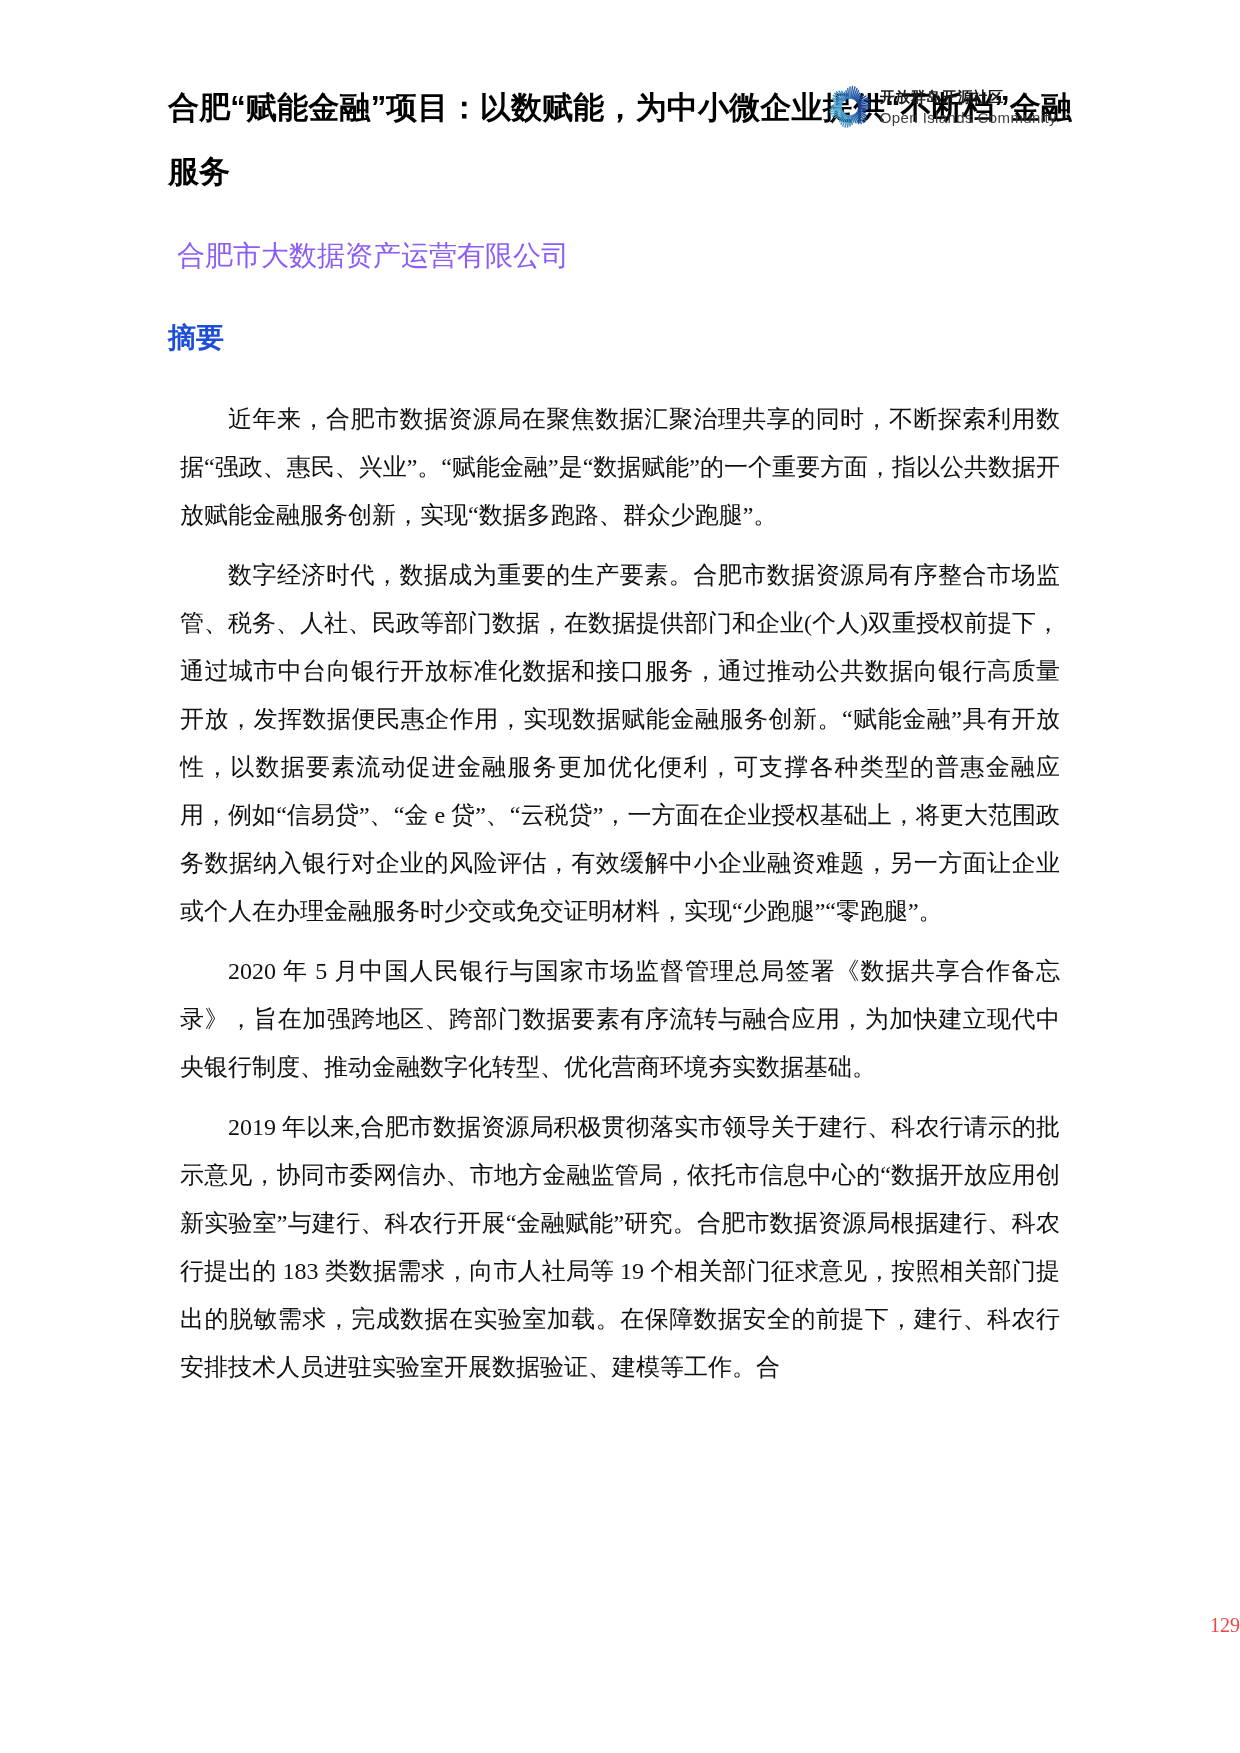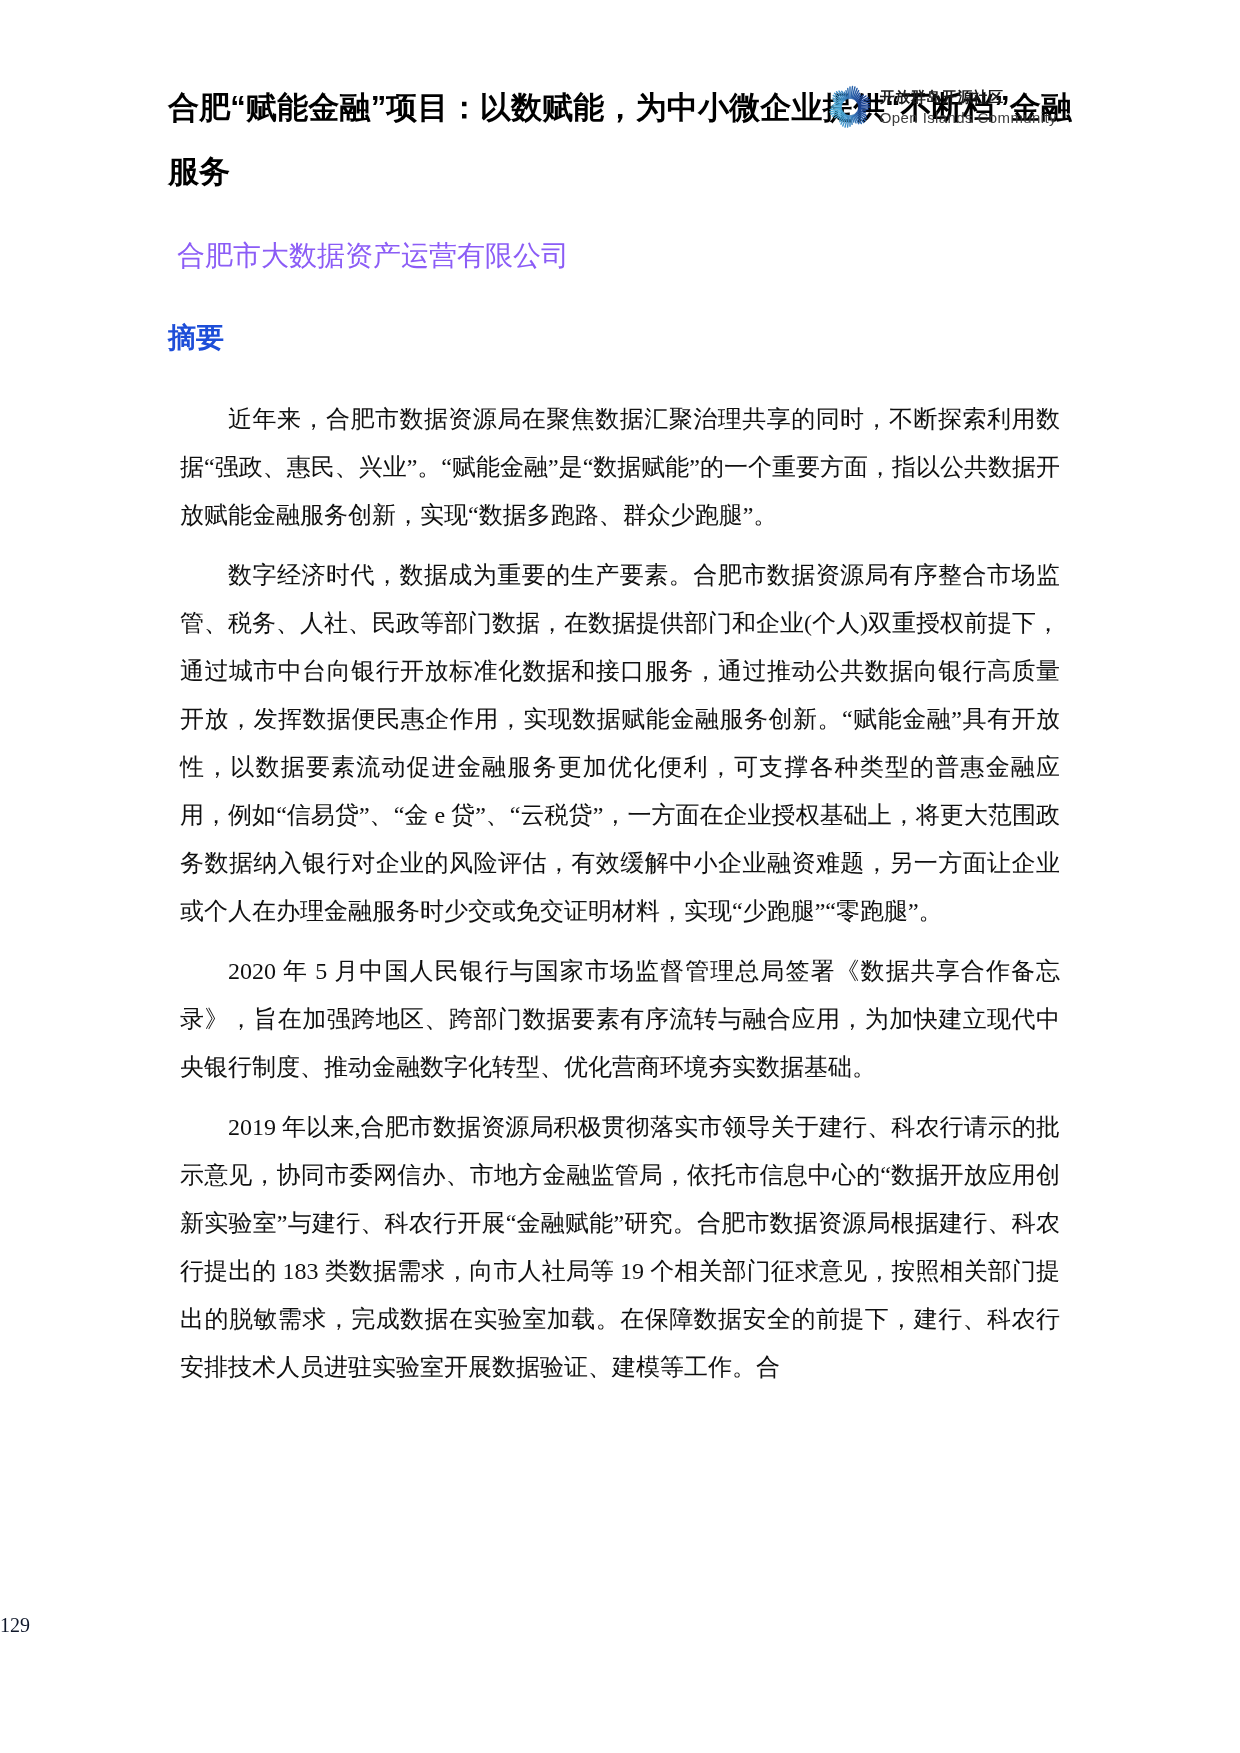--- a/index.html
+++ b/index.html
@@ -52,22 +52,22 @@
     color: #1d4ed8;
   }
   .body-para {
     margin: 12px;
     font-size: 24px; line-height: 48px;
     text-align: justify; text-indent: 2em;
     color: #101010;
   }
   .page-number {
     position: absolute; left: 0; right: 0; top: 1612px;
-    text-align: left;
-    font-size: 20px; line-height: 26px; color: #0f172a;
+    text-align: right;
+    font-size: 20px; line-height: 26px; color: #ef4444;
   }
 </style>
 </head>
 <body>
 
 <div class="page">
 
   <div class="logo">
     <svg id="sunburst" viewBox="0 0 60 60">
         <line x1="41.50" y1="30.00" x2="55.48" y2="30.00" stroke="rgb(28,70,151)" stroke-width="1.9" stroke-linecap="round"></line>

